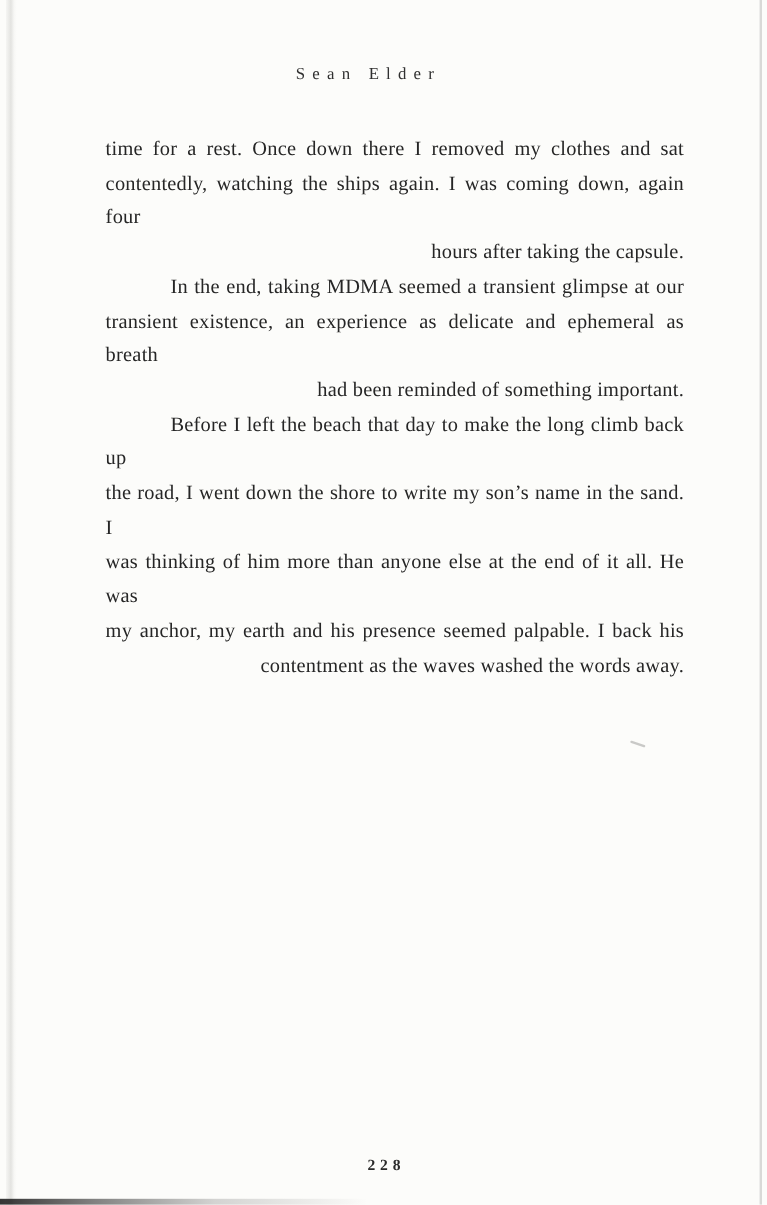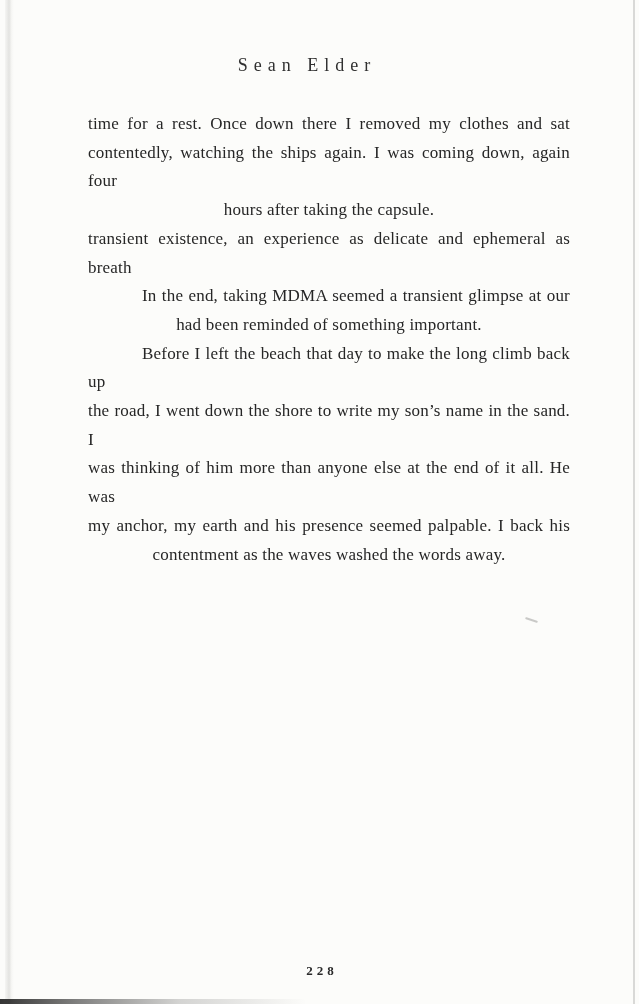--- a/index.html
+++ b/index.html
@@ -33,35 +33,35 @@
   }
   .scan-artifact {
     position: absolute; left: 525px; top: 619px;
     width: 13px; height: 2px; border-radius: 2px;
     background: rgba(140,140,138,0.45);
     transform: rotate(18deg);
   }
   .running-header {
     position: absolute; top: 55px; left: 0; width: 614px;
     text-align: center;
-    font-size: 18px;
+    font-size: 14px;
     letter-spacing: 6px;
     color: #303030;
   }
   .text-block {
     position: absolute; top: 110px; left: 88px; width: 482px;
   }
   .paragraph { margin: 0; }
   .line {
     display: block;
     font-size: 17px;
     line-height: 28.7px;
     letter-spacing: 0.2px;
     white-space: normal;
-    text-align: center;
+    text-align: right;
   }
   .line.j {
     text-align: justify;
     text-align-last: justify;
   }
   .line.first { text-indent: 54px; }
   .page-number {
     position: absolute; top: 963px; left: 0; width: 644px;
     text-align: center;
     font-size: 13px;
@@ -80,22 +80,22 @@
 
 <div class="running-header">Sean Elder</div>
 
 <div class="text-block">
   <div class="paragraph">
     <span class="line j">time for a rest. Once down there I removed my clothes and sat</span>
     <span class="line j">contentedly, watching the ships again. I was coming down, again four</span>
     <span class="line">hours after taking the capsule.</span>
   </div>
   <div class="paragraph">
+    <span class="line j first">In the end, taking MDMA seemed a transient glimpse at our</span>
     <span class="line j">transient existence, an experience as delicate and ephemeral as breath</span>
-    <span class="line j first">In the end, taking MDMA seemed a transient glimpse at our</span>
     <span class="line">had been reminded of something important.</span>
   </div>
   <div class="paragraph">
     <span class="line j first">Before I left the beach that day to make the long climb back up</span>
     <span class="line j">the road, I went down the shore to write my son’s name in the sand. I</span>
     <span class="line j">was thinking of him more than anyone else at the end of it all. He was</span>
     <span class="line j">my anchor, my earth and his presence seemed palpable. I back his</span>
     <span class="line">contentment as the waves washed the words away.</span>
   </div>
 </div>

